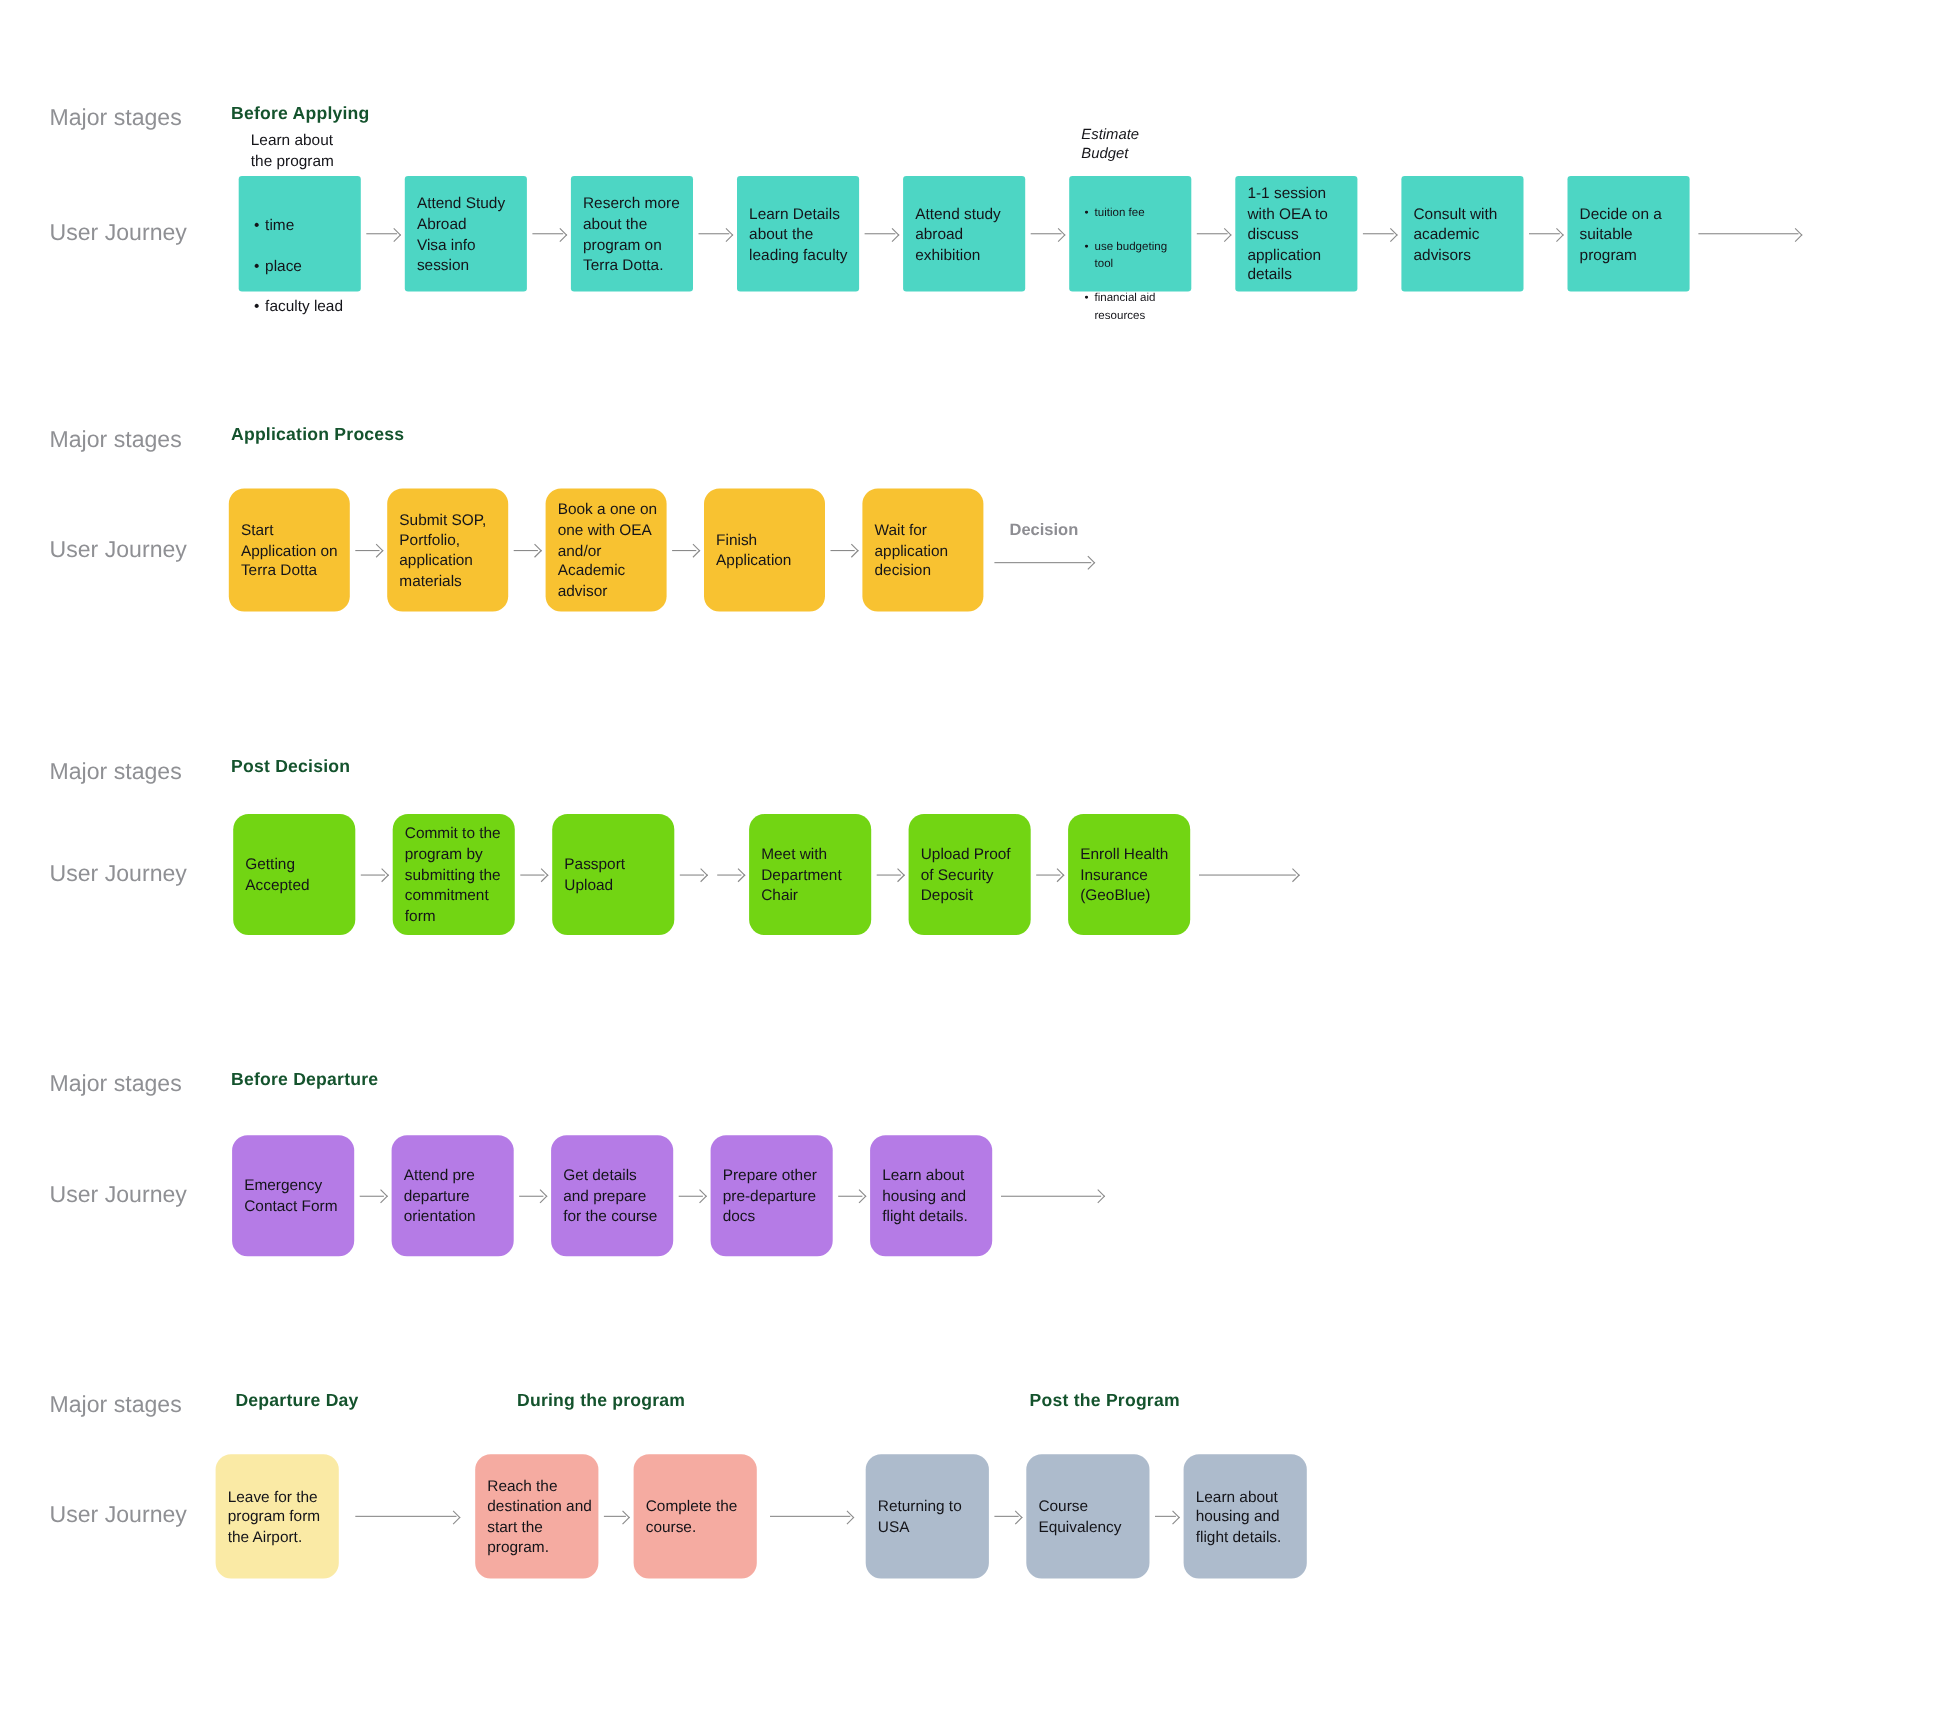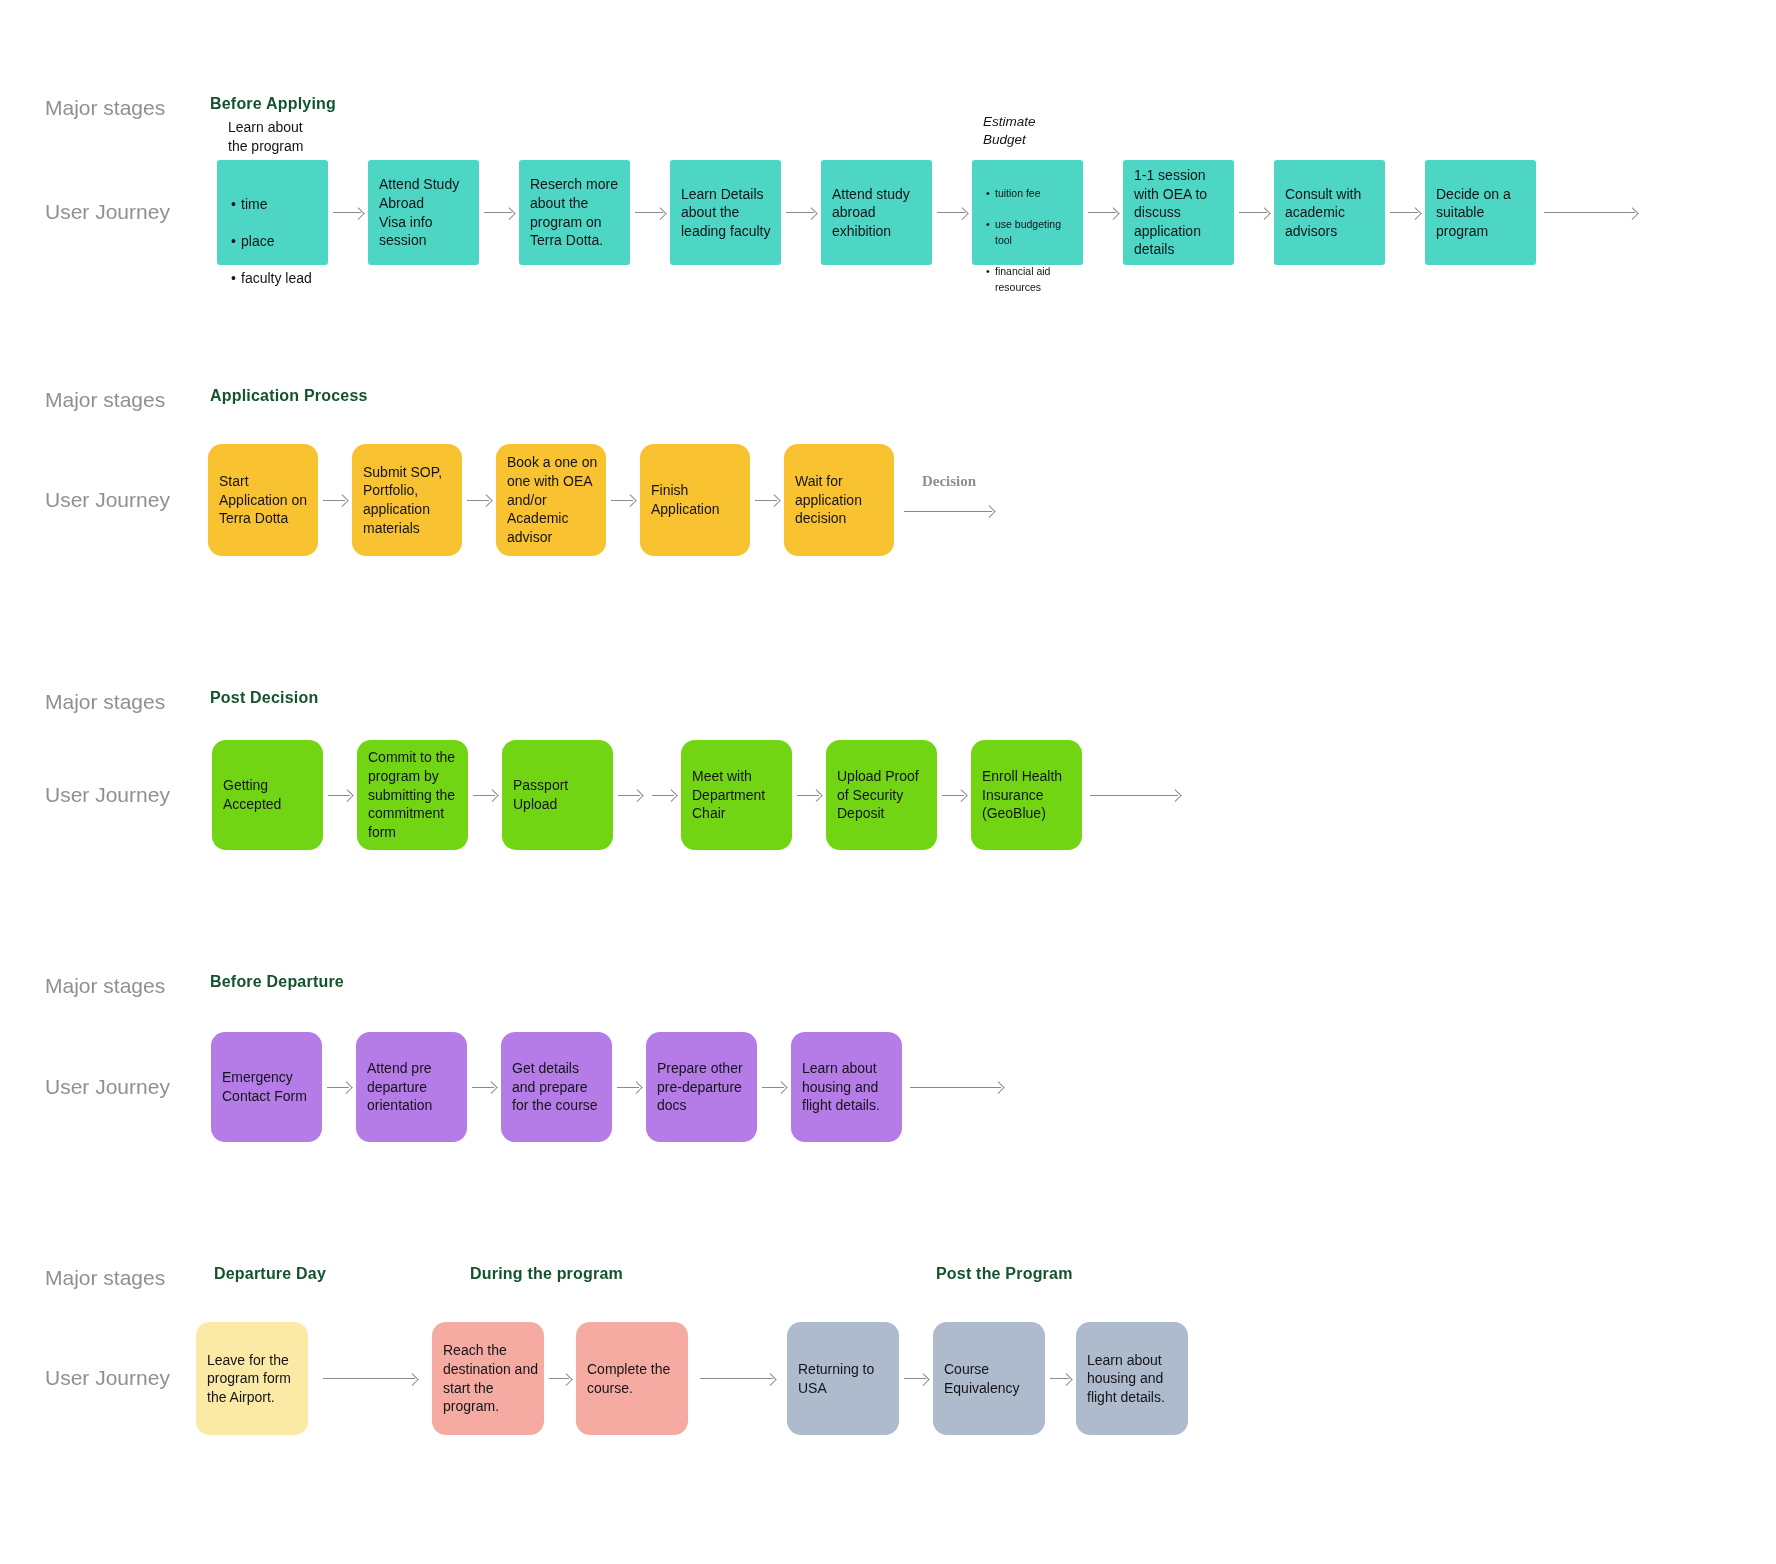--- a/index.html
+++ b/index.html
@@ -42,21 +42,21 @@
   .arrow::after  { content:''; position:absolute; right:0; top:0.8px; width:7.6px; height:7.6px;
                    border-top:1.4px solid #8a8a8a; border-right:1.4px solid #8a8a8a;
                    transform:rotate(45deg); }
   .w30{width:30px} .w24{width:24px} .w22{width:22px} .w21{width:21px}
   .w75{width:75px;margin:0 12px} .w90{width:90px} .w93{width:93px}
   .w94{width:94px;margin:0 15px}
   .tail{margin:0 0 0 8px}
 
   .decision-wrap { display:flex; flex-direction:column; align-items:center; margin-left:10px;
                    transform:translateY(-6px); flex:0 0 auto; }
-  .decision-label { font-size:15px; font-weight:700; color:#8d8d92; margin-bottom:17px;font-family:Liberation Serif, serif; }
+  .decision-label { font-size:15px; font-weight:700; color:#8d8d92; margin-bottom:17px; }
 </style>
 </head>
 <body>
 
 <div class="canvas">
 
   <div class="gray-label" style="left:45px;top:96px">Major stages</div>
   <div class="stage-heading" style="left:210px;top:95px">Before Applying</div>
   <div class="gray-label" style="left:45px;top:200px">User Journey</div>
 

